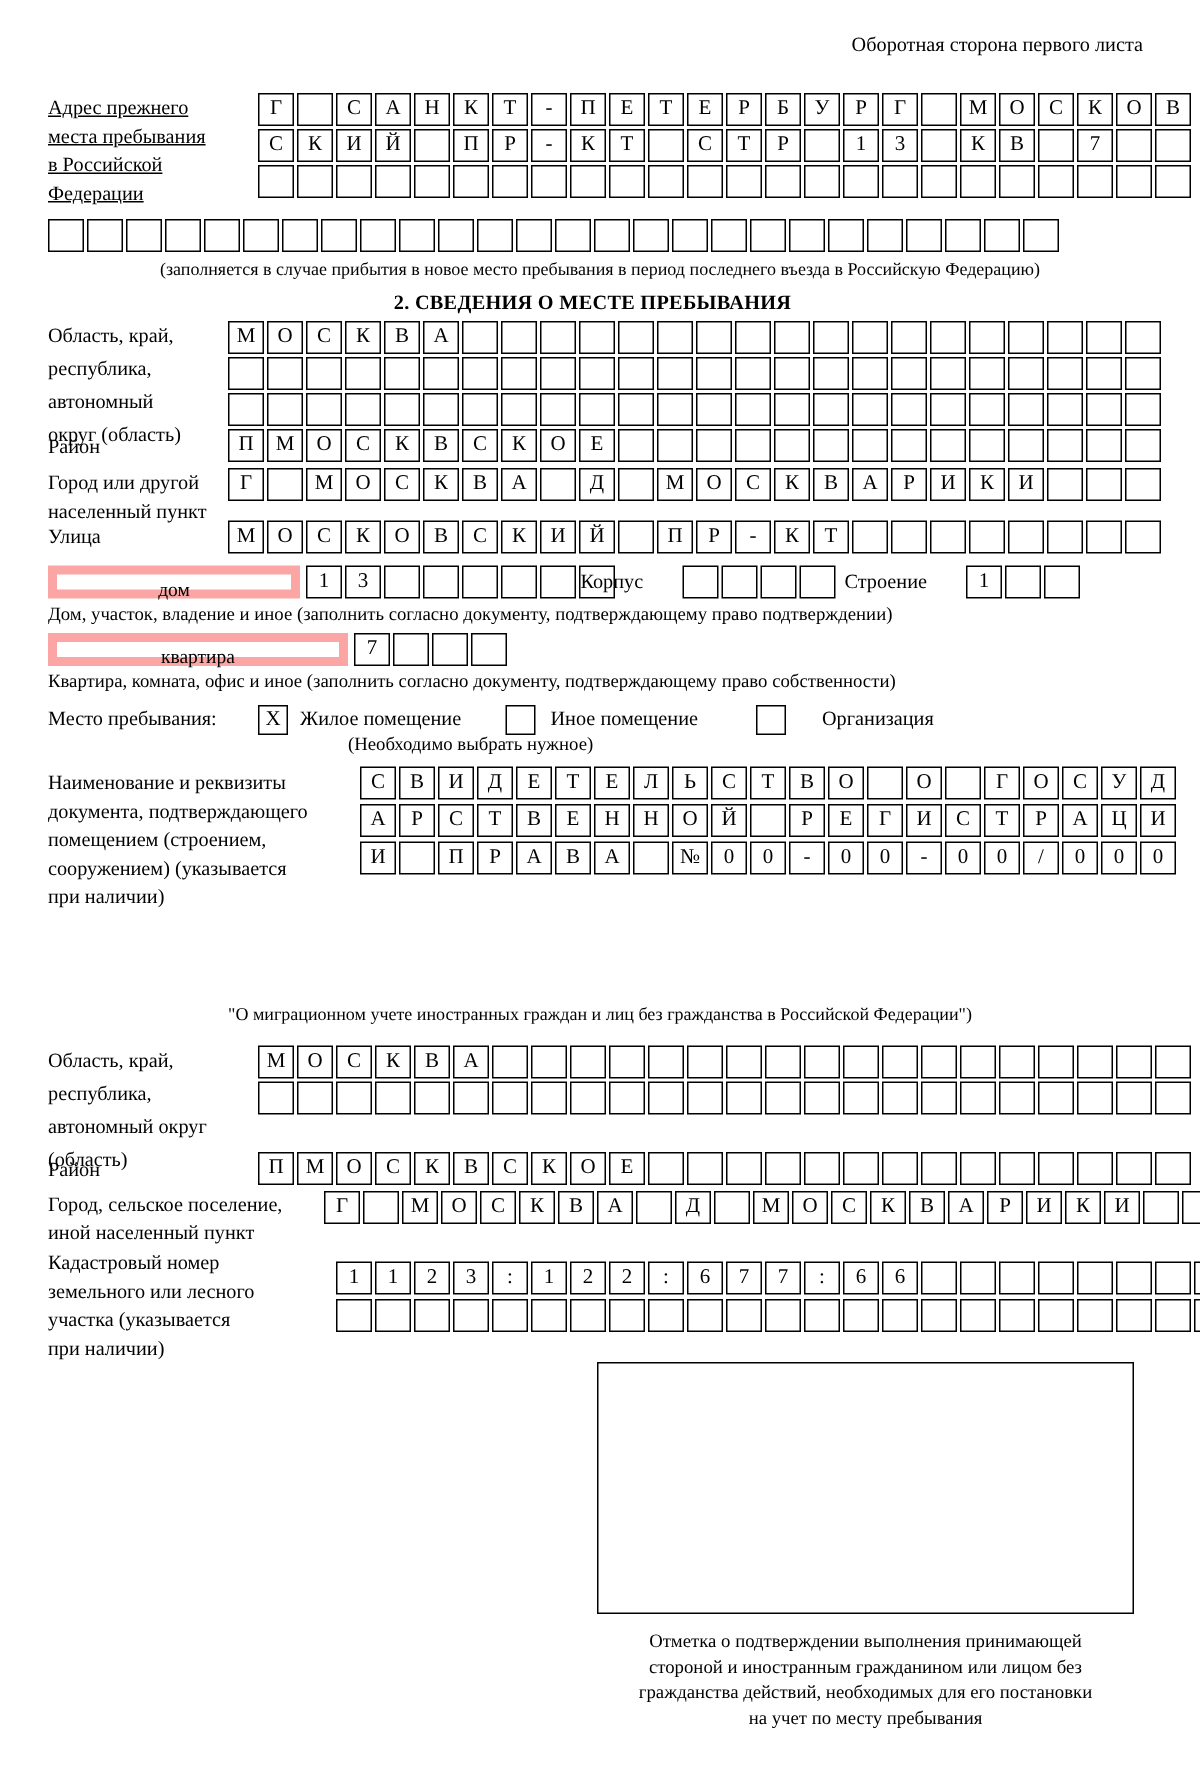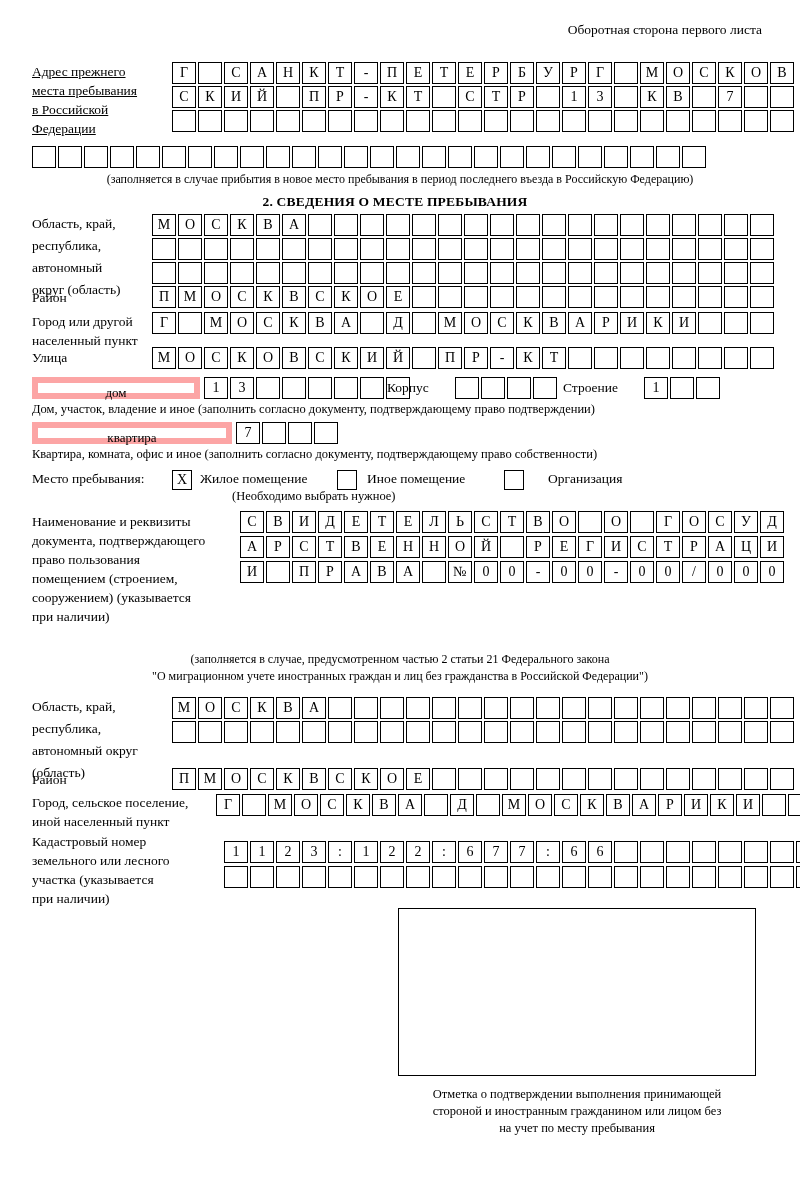--- a/index.html
+++ b/index.html
@@ -439,21 +439,20 @@
   <div class="abs inline-lbl" style="top:468px; left:200px;">Жилое помещение</div>
   <div class="abs chk" style="top:470px; left:337px;"></div>
   <div class="abs inline-lbl" style="top:468px; left:367px;">Иное помещение</div>
   <div class="abs chk" style="top:470px; left:504px;"></div>
   <div class="abs inline-lbl" style="top:468px; left:548px;">Организация</div>
   <div class="abs lbl-sm" style="top:489px; left:232px;">(Необходимо выбрать нужное)</div>
 
   <div class="abs" style="top:512px; left:32px; width:210px;">
     <div class="lbl">Наименование и реквизиты</div>
     <div class="lbl">документа, подтверждающего</div>
-    <div class="lbl">право пользования</div>
     <div class="lbl">помещением (строением,</div>
     <div class="lbl">сооружением) (указывается</div>
     <div class="lbl">при наличии)</div>
   </div>
   <div class="abs" style="top:511px; left:240px;">
     <div class="row tight" id="dc0">
         <div class="cell filled">С</div>
         <div class="cell filled">В</div>
         <div class="cell filled">И</div>
         <div class="cell filled">Д</div>
@@ -516,21 +515,20 @@
         <div class="cell filled">-</div>
         <div class="cell filled">0</div>
         <div class="cell filled">0</div>
         <div class="cell filled">/</div>
         <div class="cell filled">0</div>
         <div class="cell filled">0</div>
         <div class="cell filled">0</div>
       </div>
   </div>
 
-  <div class="abs note" style="top:652px; left:32px; width:736px;">(заполняется в случае, предусмотренном частью 2 статьи 21 Федерального закона</div>
   <div class="abs note" style="top:669px; left:32px; width:736px;">"О миграционном учете иностранных граждан и лиц без гражданства в Российской Федерации")</div>
 
   <div class="abs" style="top:697px; left:32px; width:160px;">
     <div class="lbl">Область, край,</div>
     <div class="lbl" style="margin-top:3px;">республика,</div>
     <div class="lbl" style="margin-top:3px;">автономный округ</div>
     <div class="lbl" style="margin-top:3px;">(область)</div>
   </div>
   <div class="abs" style="top:697px; left:172px;">
     <div class="row tight" id="ar0">
@@ -701,16 +699,17 @@
         <div class="cell"></div>
         <div class="cell"></div>
         <div class="cell"></div>
       </div>
   </div>
 
   <div class="abs bigbox" style="top:908px; left:398px; width:358px; height:168px;"></div>
   <div class="abs foot" style="top:1086px; left:390px; width:374px;">
     <div>Отметка о подтверждении выполнения принимающей</div>
     <div>стороной и иностранным гражданином или лицом без</div>
+    <div>гражданства действий, необходимых для его постановки</div>
     <div>на учет по месту пребывания</div>
   </div>
 
 </div>
 
 </body></html>

